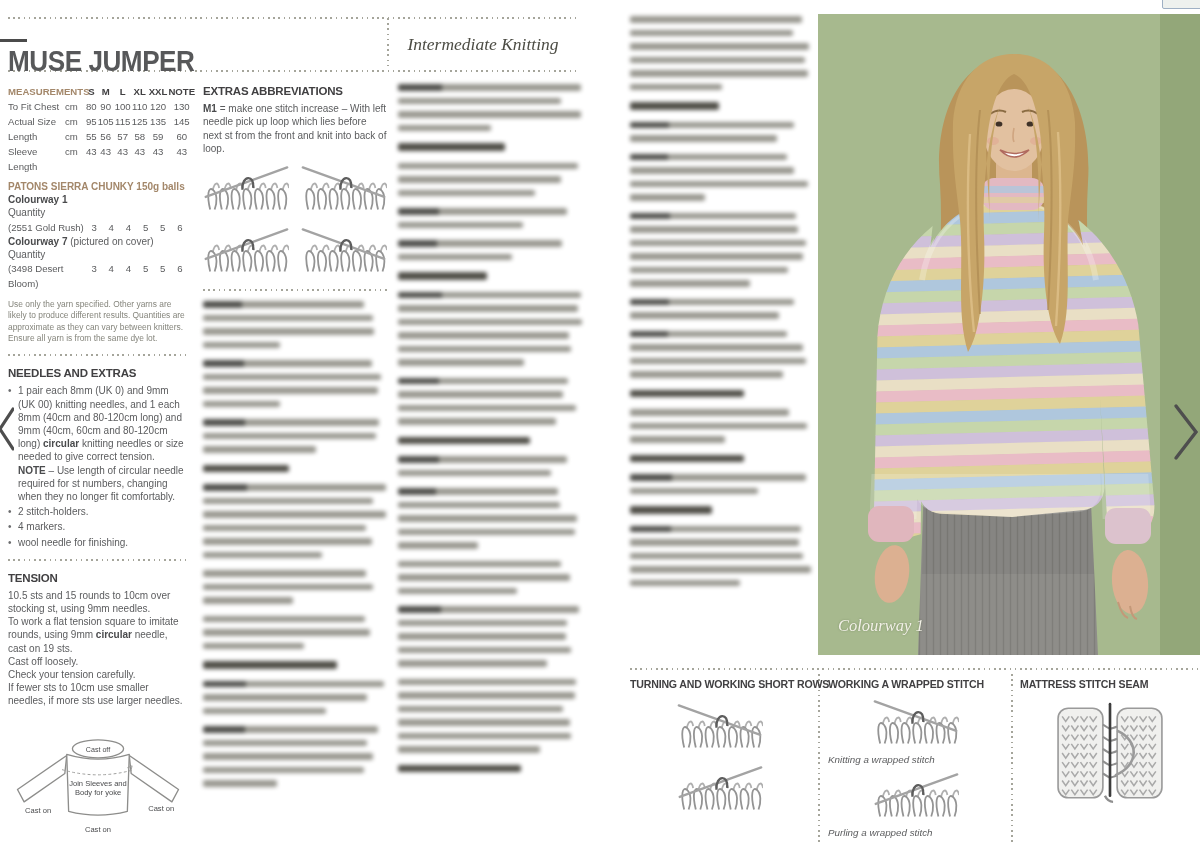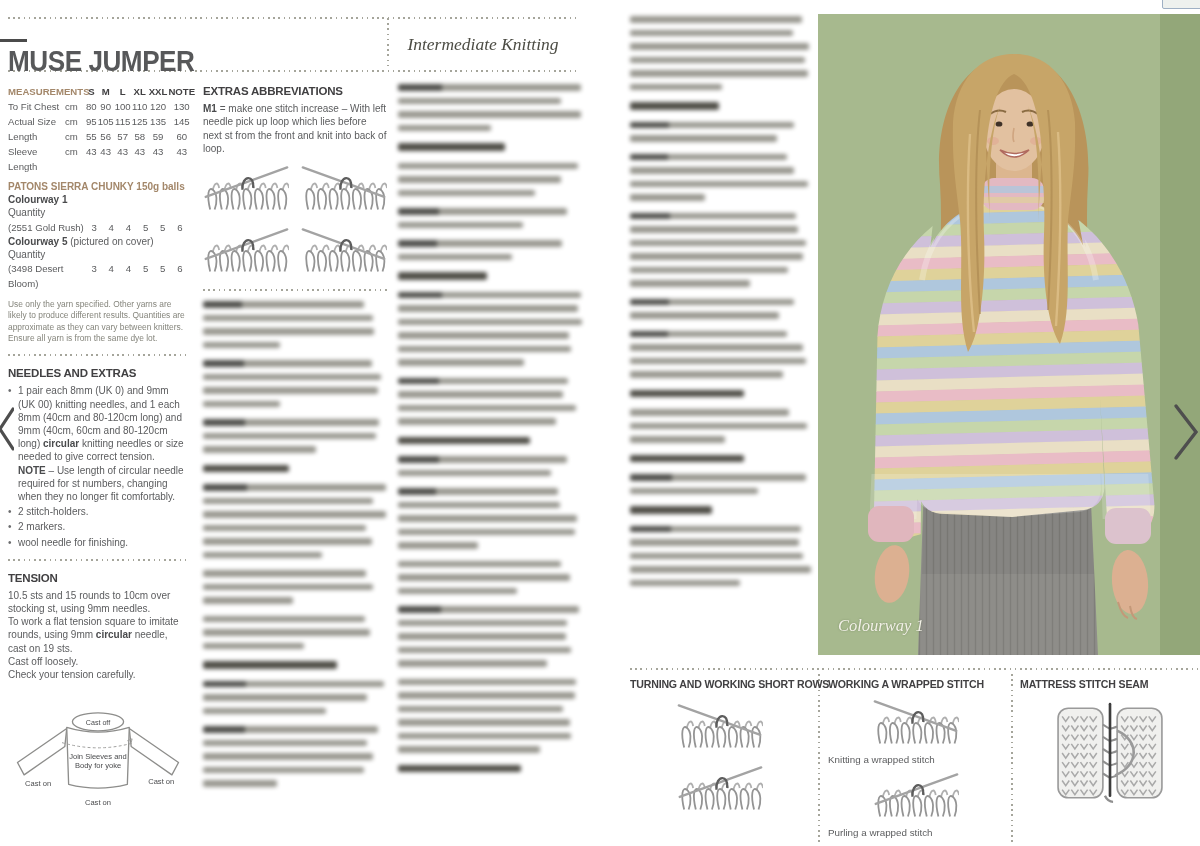--- a/index.html
+++ b/index.html
@@ -61,21 +61,21 @@
 
   
   .diag-row{display:flex;justify-content:space-between;margin:7px 0 4px;}
   .schematic{margin-top:12px;}
 
   
   .tutorials{position:absolute;left:630px;top:668px;width:570px;height:178px;}
   .tut-col{position:absolute;top:10px;}
   .tut-h{font-size:11.5px;font-weight:700;color:#414042;letter-spacing:-.2px;
          transform:scaleX(.92);transform-origin:left;white-space:nowrap;}
-  .tut-caption{font-size:9.8px;color:#5b5c5e;margin:2px 0 4px;}
+  .tut-caption{font-size:9.8px;color:#5b5c5e;margin:2px 0 4px;font-style:italic;}
   .center{text-align:center;}
 
   
   .chev{position:absolute;cursor:pointer;}
 </style>
 </head>
 <body>
 
 <div class="page">
 
@@ -136,21 +136,21 @@
       <div>Quantity</div>
       <div class="mgrid">
           <div class="span2">(2551 Gold Rush)</div>
           <div class="num">3</div>
           <div class="num">4</div>
           <div class="num">4</div>
           <div class="num">5</div>
           <div class="num">5</div>
           <div class="num">6</div>
         </div>
-      <div class="b"><span>Colourway 5</span><span style="font-weight:400;color:#5b5c5e"> (pictured on cover)</span></div>
+      <div class="b"><span>Colourway 7</span><span style="font-weight:400;color:#5b5c5e"> (pictured on cover)</span></div>
       <div>Quantity</div>
       <div class="mgrid">
           <div class="span2">(3498 Desert Bloom)</div>
           <div class="num">3</div>
           <div class="num">4</div>
           <div class="num">4</div>
           <div class="num">5</div>
           <div class="num">5</div>
           <div class="num">6</div>
         </div>
@@ -165,36 +165,37 @@
           <span class="dot">•</span>
         <span><span>1 pair each 8mm (UK 0) and 9mm (UK 00) knitting needles, and 1 each 8mm (40cm and 80-120cm long) and 9mm (40cm, 60cm and 80-120cm long) </span><b>circular</b><span> knitting needles or size needed to give correct tension.</span><br>
         <b>NOTE</b><span> – Use length of circular needle required for st numbers, changing when they no longer fit comfortably.</span></span>
         </li>
       <li>
           <span class="dot">•</span>
           <span>2 stitch-holders.</span>
         </li>
       <li>
           <span class="dot">•</span>
-          <span>2 markers.</span>
+          <span>4 markers.</span>
         </li>
       <li>
           <span class="dot">•</span>
           <span>wool needle for finishing.</span>
         </li>
     </ul>
 
     <div class="rule"></div>
 
     <div class="h-sec">TENSION</div>
     <div>
       <div>10.5 sts and 15 rounds to 10cm over stocking st, using 9mm needles.</div>
       <div><span>To work a flat tension square to imitate rounds, using 9mm </span><b>circular</b><span> needle, cast on 19 sts.</span></div>
       <div>Cast off loosely.</div>
       <div>Check your tension carefully.</div>
+      <div>If fewer sts to 10cm use smaller needles, if more sts use larger needles.</div>
     </div>
 
     
     <svg class="schematic" width="180" height="122" viewBox="0 0 190 122">
       <g fill="#ffffff" stroke="#8d8d8b" stroke-width="1.4" stroke-linejoin="round">
         <path d="M62,34 L10,70 L17,83 L60,53 Z"></path>
         <path d="M128,34 L180,70 L173,83 L130,53 Z"></path>
         <path d="M62,33 Q95,43 128,33 L126,93 Q95,101 64,93 Z"></path>
         <ellipse cx="95" cy="27" rx="27" ry="9.5"></ellipse>
       </g>

